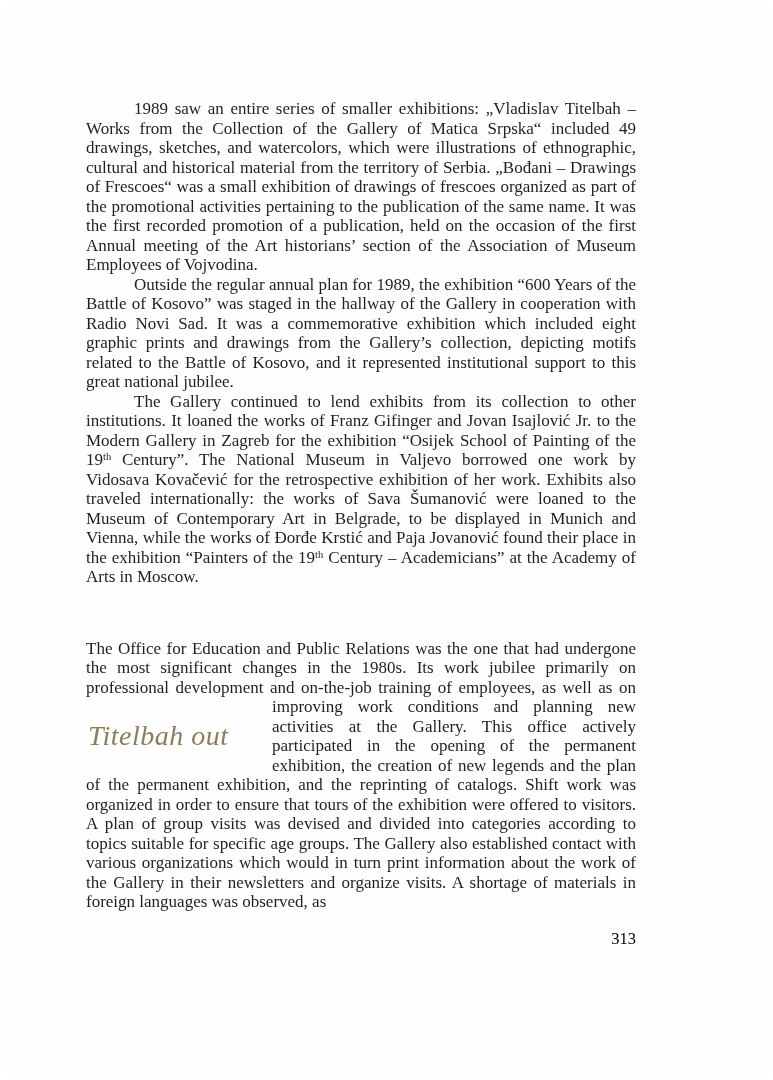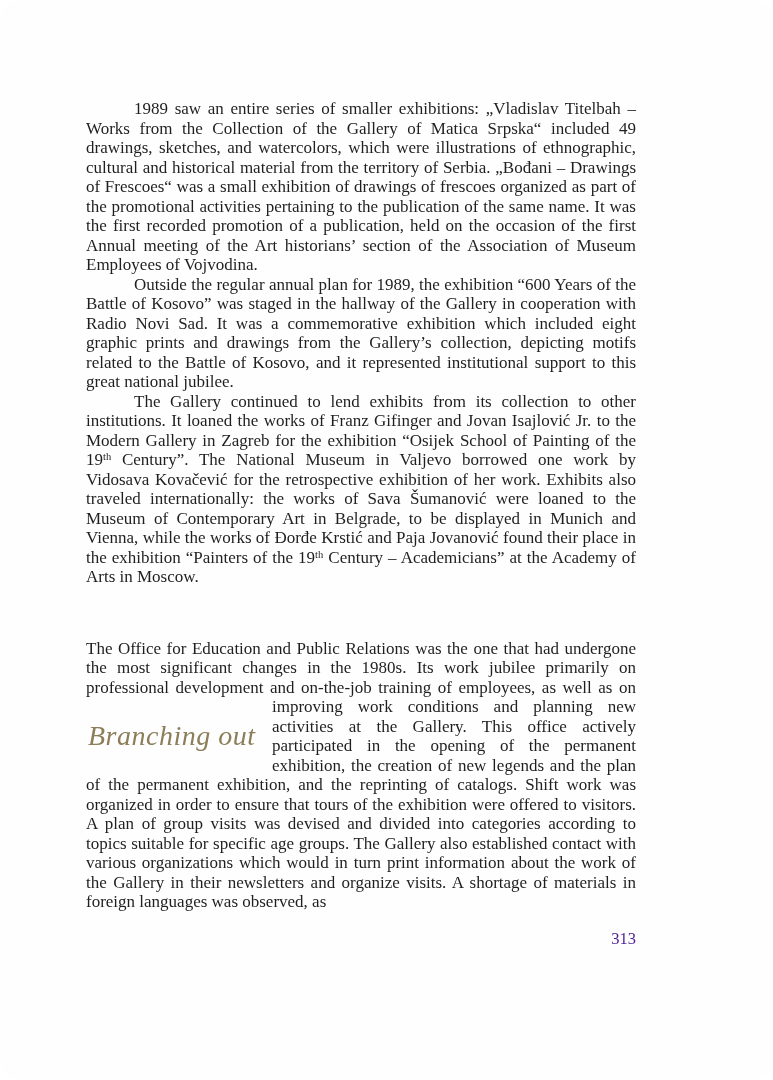--- a/index.html
+++ b/index.html
@@ -62,41 +62,41 @@
     letter-spacing: 0.5px;
     white-space: nowrap;
     padding-left: 2px;
   }
   .page-number {
     position: absolute;
     top: 929px;
     right: 137px;
     font-size: 16.5px;
     line-height: 20px;
-    color: #4c1d95;
+    color: #000000;
     text-align: right;
   }
 </style>
 </head>
 <body>
 
 <div class="page">
 
   <div class="text-block">
 
     <p class="para indent">1989 saw an entire series of smaller exhibitions: „Vladislav Titelbah – Works from the Collection of the Gallery of Matica Srpska“ included 49 drawings, sketches, and watercolors, which were illustrations of ethnographic, cultural and historical material from the territory of Serbia. „Bođani – Drawings of Frescoes“ was a small exhibition of drawings of frescoes organized as part of the promotional activities pertaining to the publication of the same name. It was the first recorded promotion of a publication, held on the occasion of the first Annual meeting of the Art historians’ section of the Association of Museum Employees of Vojvodina.</p>
 
     <p class="para indent">Outside the regular annual plan for 1989, the exhibition “600 Years of the Battle of Kosovo” was staged in the hallway of the Gallery in cooperation with Radio Novi Sad. It was a commemorative exhibition which included eight graphic prints and drawings from the Gallery’s collection, depicting motifs related to the Battle of Kosovo, and it represented institutional support to this great national jubilee.</p>
 
     <p class="para indent"><span>The Gallery continued to lend exhibits from its collection to other institutions. It loaned the works of Franz Gifinger and Jovan Isajlović Jr. to the Modern Gallery in Zagreb for the exhibition “Osijek School of Painting of the 19</span><span class="sup">th</span><span> Century”. The National Museum in Valjevo borrowed one work by Vidosava Kovačević for the retrospective exhibition of her work. Exhibits also traveled internationally: the works of Sava Šumanović were loaned to the Museum of Contemporary Art in Belgrade, to be displayed in Munich and Vienna, while the works of Đorđe Krstić and Paja Jovanović found their place in the exhibition “Painters of the 19</span><span class="sup">th</span><span> Century – Academicians” at the Academy of Arts in Moscow.</span></p>
 
     <p class="para section-para">
       <span>The Office for Education and Public Relations was the one that had undergone the most significant changes in the 1980s. Its work jubilee primarily on professional development and on-the-job training of employees, as well</span>
       <span class="branch-float">
-        <span class="branch-heading">Branching out</span>
+        <span class="branch-heading">Titelbah out</span>
       </span>
       <span>as on improving work conditions and planning new activities at the Gallery. This office actively participated in the opening of the permanent exhibition, the creation of new legends and the plan of the permanent exhibition, and the reprinting of catalogs. Shift work was organized in order to ensure that tours of the exhibition were offered to visitors. A plan of group visits was devised and divided into categories according to topics suitable for specific age groups. The Gallery also established contact with various organizations which would in turn print information about the work of the Gallery in their newsletters and organize visits. A shortage of materials in foreign languages was observed, as</span>
     </p>
 
   </div>
 
   <div class="page-number">313</div>
 
 </div>
 

